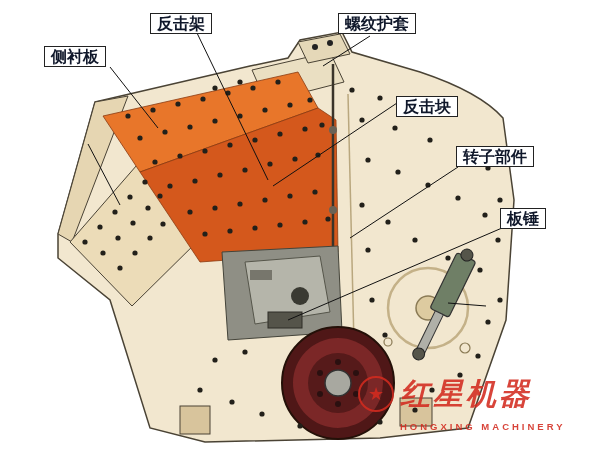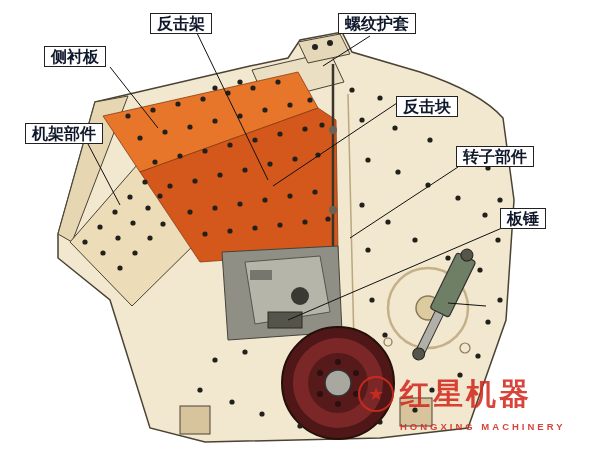--- a/index.html
+++ b/index.html
@@ -26,21 +26,21 @@
     opacity:.88;
     z-index:4;
     pointer-events:none;
   }
   .wm-row{display:flex;align-items:center;}
   .wm-star{
     width:32px;height:32px;border:2px solid #d32b1f;border-radius:50%;
     display:flex;align-items:center;justify-content:center;
     font-size:18px;line-height:1;flex:0 0 auto;margin-right:6px;
   }
-  .wm-cn{font-size:30px;font-weight:bold;letter-spacing:3px;line-height:32px;}
+  .wm-cn{font-size:30px;font-weight:bold;letter-spacing:3px;line-height:32px;font-style:italic;}
   .wm-en{font-size:9.5px;font-weight:bold;letter-spacing:3px;margin-top:9px;margin-left:42px;}
   .wm-faint{
     position:absolute;left:296px;top:386px;
     font-size:22px;font-weight:bold;color:#d32b1f;opacity:.35;
     letter-spacing:14px;z-index:4;pointer-events:none;
   }
 </style>
 </head>
 <body>
 
@@ -217,21 +217,20 @@
       <line x1="458" y1="167" x2="350" y2="238"></line>
       <line x1="502" y1="228" x2="288" y2="320"></line>
       <line x1="486" y1="306" x2="448" y2="303"></line>
     </g>
   </svg>
 
   <div class="callout" style="left:150px;top:13px">反击架</div>
   <div class="callout" style="left:338px;top:13px">螺纹护套</div>
   <div class="callout" style="left:44px;top:46px">侧衬板</div>
   <div class="callout" style="left:396px;top:96px">反击块</div>
-  <div class="callout" style="left:25px;top:123px">机架部件</div>
   <div class="callout" style="left:456px;top:146px">转子部件</div>
   <div class="callout" style="left:500px;top:208px">板锤</div>
 
   <div class="watermark">
     <div class="wm-row">
       <div class="wm-star">★</div>
       <div class="wm-cn">红星机器</div>
     </div>
     <div class="wm-en">HONGXING MACHINERY</div>
   </div>

